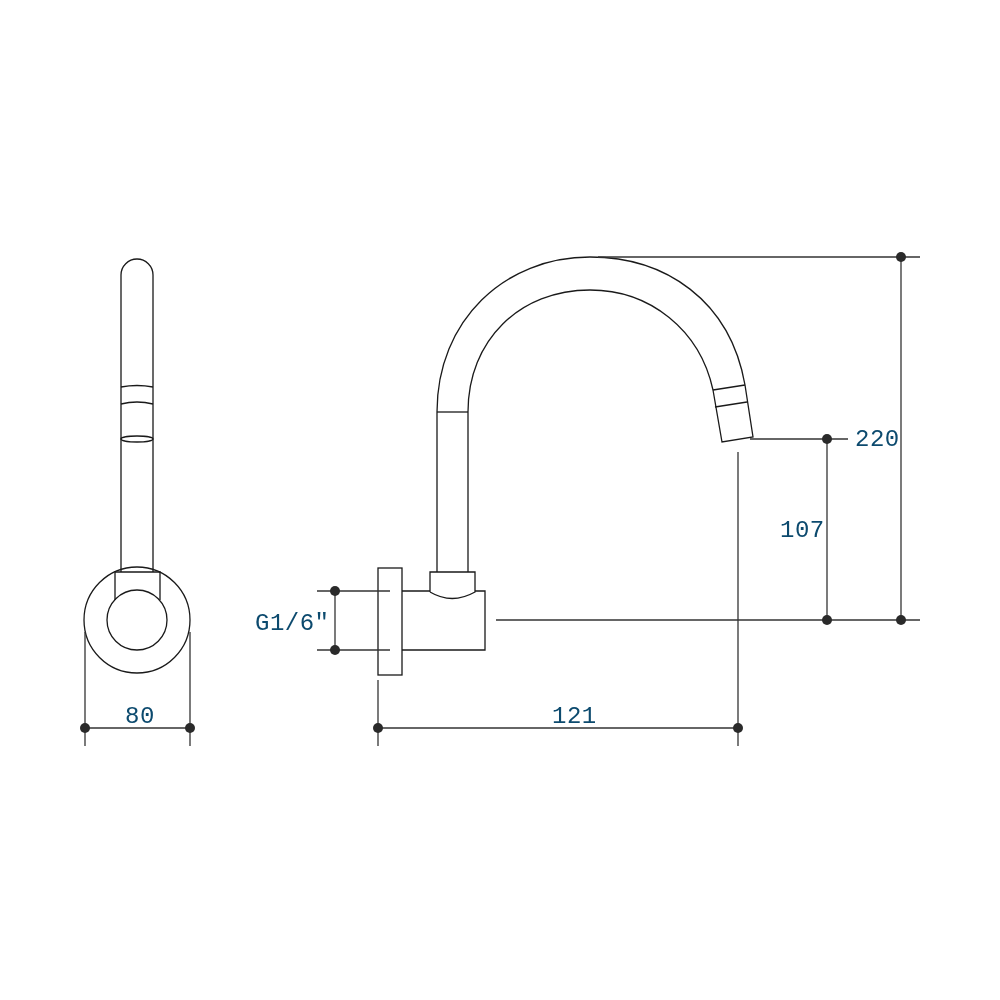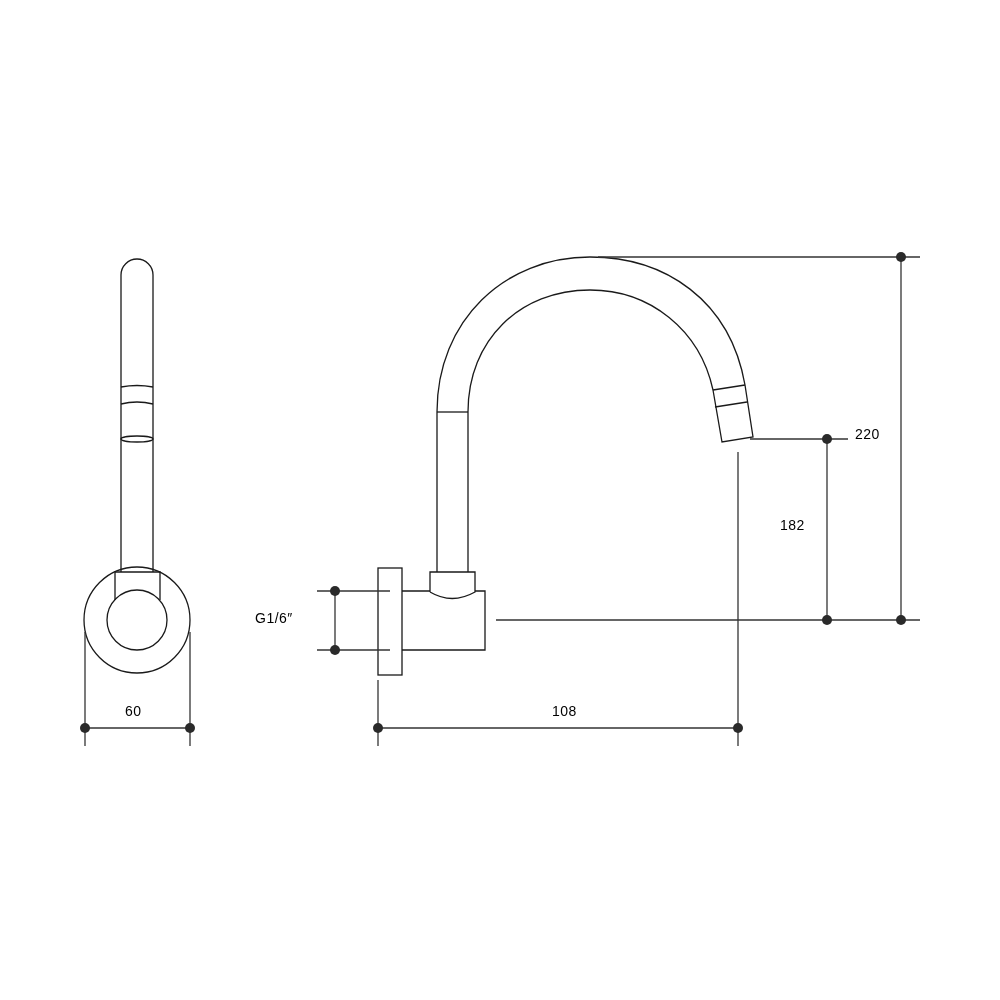--- a/index.html
+++ b/index.html
@@ -1,21 +1,21 @@
 <!DOCTYPE html>
 <html><head>
   <meta charset="utf-8">
   <style>
     html, body { margin: 0; padding: 0; background: #ffffff; }
     body { width: 1000px; height: 1000px; position: relative; overflow: hidden; }
     svg { position: absolute; left: 0; top: 0; }
     .ln { stroke: #1a1a1a; stroke-width: 1.3; fill: none; }
     .dim { stroke: #333333; stroke-width: 1.3; fill: none; }
     .dot { fill: #2a2a2a; }
-    .lbl { position: absolute; font-family: Liberation Sans, sans-serif; font-size: 14px; color: #000000; letter-spacing: 0.5px; }
+    .lbl { position: absolute; font-family: Liberation Mono, monospace; font-size: 24px; color: #0c4a6e; letter-spacing: 0.5px; }
   </style>
 </head>
 <body>
 
 <svg width="1000" height="1000" viewBox="0 0 1000 1000">
 
   <g>
     <path class="ln" d="M121,572 L121,275 A16,16 0 0 1 153,275 L153,572"></path>
     <path class="ln" d="M121,387 Q137,384 153,387"></path>
     <path class="ln" d="M121,404 Q137,400 153,404"></path>
@@ -59,17 +59,17 @@
     <circle class="dot" cx="901" cy="620" r="5"></circle>
     <circle class="dot" cx="827" cy="439" r="5"></circle>
     <circle class="dot" cx="827" cy="620" r="5"></circle>
     <circle class="dot" cx="378" cy="728" r="5"></circle>
     <circle class="dot" cx="738" cy="728" r="5"></circle>
     <circle class="dot" cx="335" cy="591" r="5"></circle>
     <circle class="dot" cx="335" cy="650" r="5"></circle>
   </g>
 </svg>
 
-<div class="lbl" style="left:125px; top:703px;">60</div>
+<div class="lbl" style="left:125px; top:703px;">80</div>
 <div class="lbl" style="left:255px; top:610px;">G1/6″</div>
-<div class="lbl" style="left:552px; top:703px;">108</div>
-<div class="lbl" style="left:780px; top:517px;">182</div>
+<div class="lbl" style="left:552px; top:703px;">121</div>
+<div class="lbl" style="left:780px; top:517px;">107</div>
 <div class="lbl" style="left:855px; top:426px;">220</div>
 
 </body></html>

